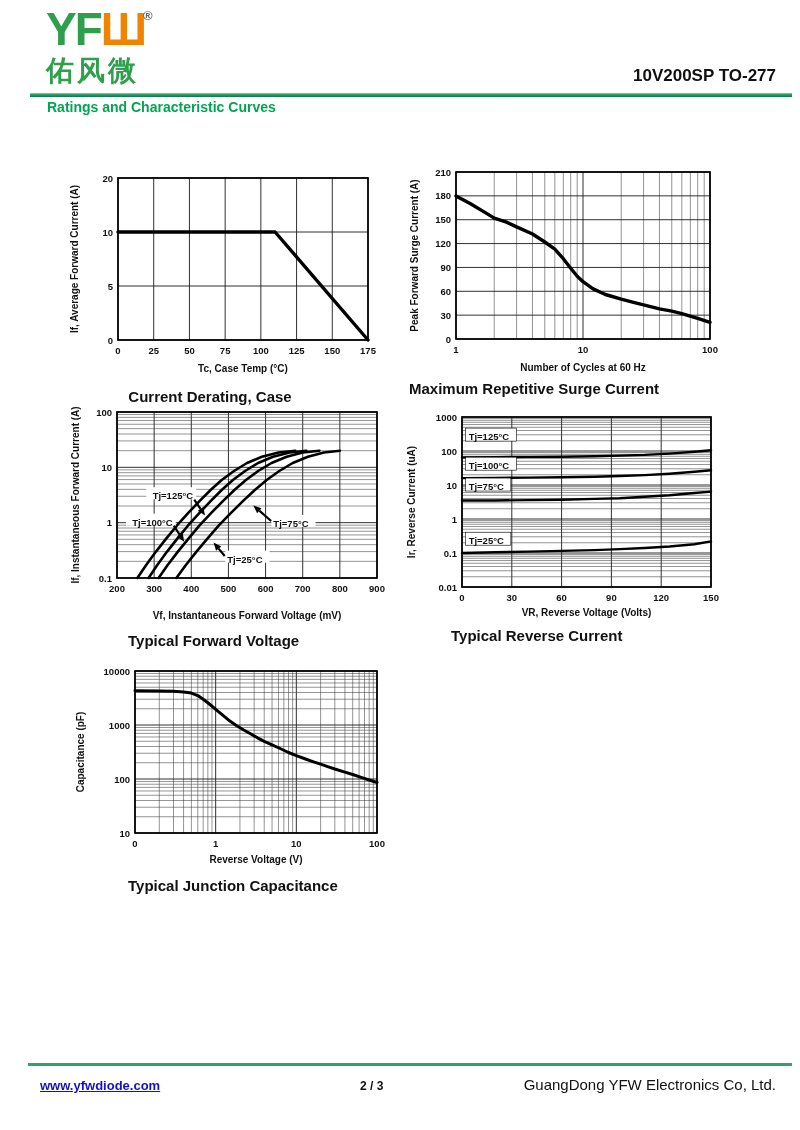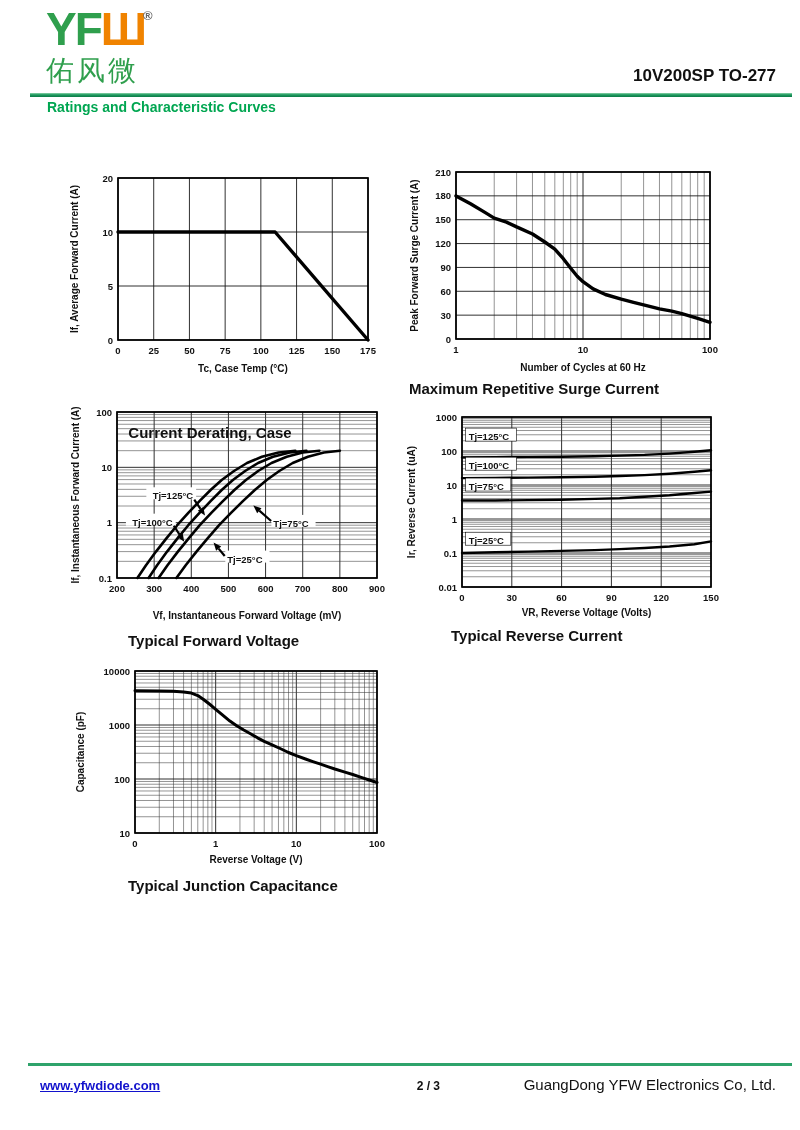--- a/index.html
+++ b/index.html
@@ -3,43 +3,43 @@
 <meta charset="utf-8">
 <style>
   html,body{margin:0;padding:0;background:#e8e8e8;}
   .page{position:relative;width:800px;height:1130px;background:#ffffff;overflow:hidden;
         font-family:"Liberation Sans",sans-serif;box-shadow:0 0 4px rgba(0,0,0,.3);}
   
   .logo-latin{position:absolute;left:46px;top:6px;font-weight:bold;font-size:46px;line-height:1;letter-spacing:-2px;}
   .logo-yf{color:var(--logo-green);margin-top:40px;}
   .logo-w{color:var(--logo-orange);}
   .logo-reg{position:absolute;left:143px;top:8px;font-size:13px;font-weight:bold;color:#666;}
-  .logo-cn{position:absolute;left:46px;top:52px;font-size:28px;font-weight:normal;color:var(--logo-green);
+  .logo-cn{position:absolute;left:46px;top:52px;font-size:28px;font-weight:bold;color:var(--logo-green);
            letter-spacing:3px;font-family:"DejaVu Sans",sans-serif;}
   .part-number{position:absolute;right:24px;top:66px;font-size:17px;font-weight:bold;color:#111;}
   .header-rule{position:absolute;left:30px;top:93px;width:762px;height:4px;
                background:linear-gradient(to bottom,#8fd4ab 0%,#1d9a60 45%,#0c7a47 100%);}
   .section-title{position:absolute;left:47px;top:99px;font-size:14px;font-weight:bold;color:var(--accent-green);}
   
   svg{position:absolute;}
   svg text{font-family:"Liberation Sans",sans-serif;fill:#111;}
   .tick{font-size:9.5px;font-weight:bold;}
   .axlabel{font-size:10px;font-weight:bold;}
   .ann{font-size:9.5px;font-weight:bold;}
   .chart-title{position:absolute;font-size:15px;font-weight:bold;color:#111;white-space:nowrap;}
-  .t1{left:95px;top:388px;width:230px;text-align:center;margin-top:36px;}
+  .t1{left:95px;top:388px;width:230px;text-align:center;}
   .t2{left:409px;top:380px;}
   .t3{left:128px;top:632px;}
   .t4{left:444px;top:627px;margin-left:7px;}
   .t5{left:128px;top:877px;}
   
   .footer-rule{position:absolute;left:28px;top:1063px;width:764px;height:3px;background:var(--footer-green);}
   .website{position:absolute;left:40px;top:1078px;font-size:13px;font-weight:bold;color:var(--link-blue);
            text-decoration:underline;cursor:pointer;}
-  .page-num{position:absolute;left:360px;top:1079px;width:80px;text-align:right;font-size:12px;font-weight:bold;color:#111;}
+  .page-num{position:absolute;left:360px;top:1079px;width:80px;text-align:left;font-size:12px;font-weight:bold;color:#111;}
   .company{position:absolute;right:24px;top:1076px;font-size:15px;font-weight:normal;color:#111;}
 </style>
 </head>
 <body>
 
 <div class="page">
 
   <div class="logo-latin">
     <span class="logo-yf">YF</span><span class="logo-w">Ш</span>
   </div>

